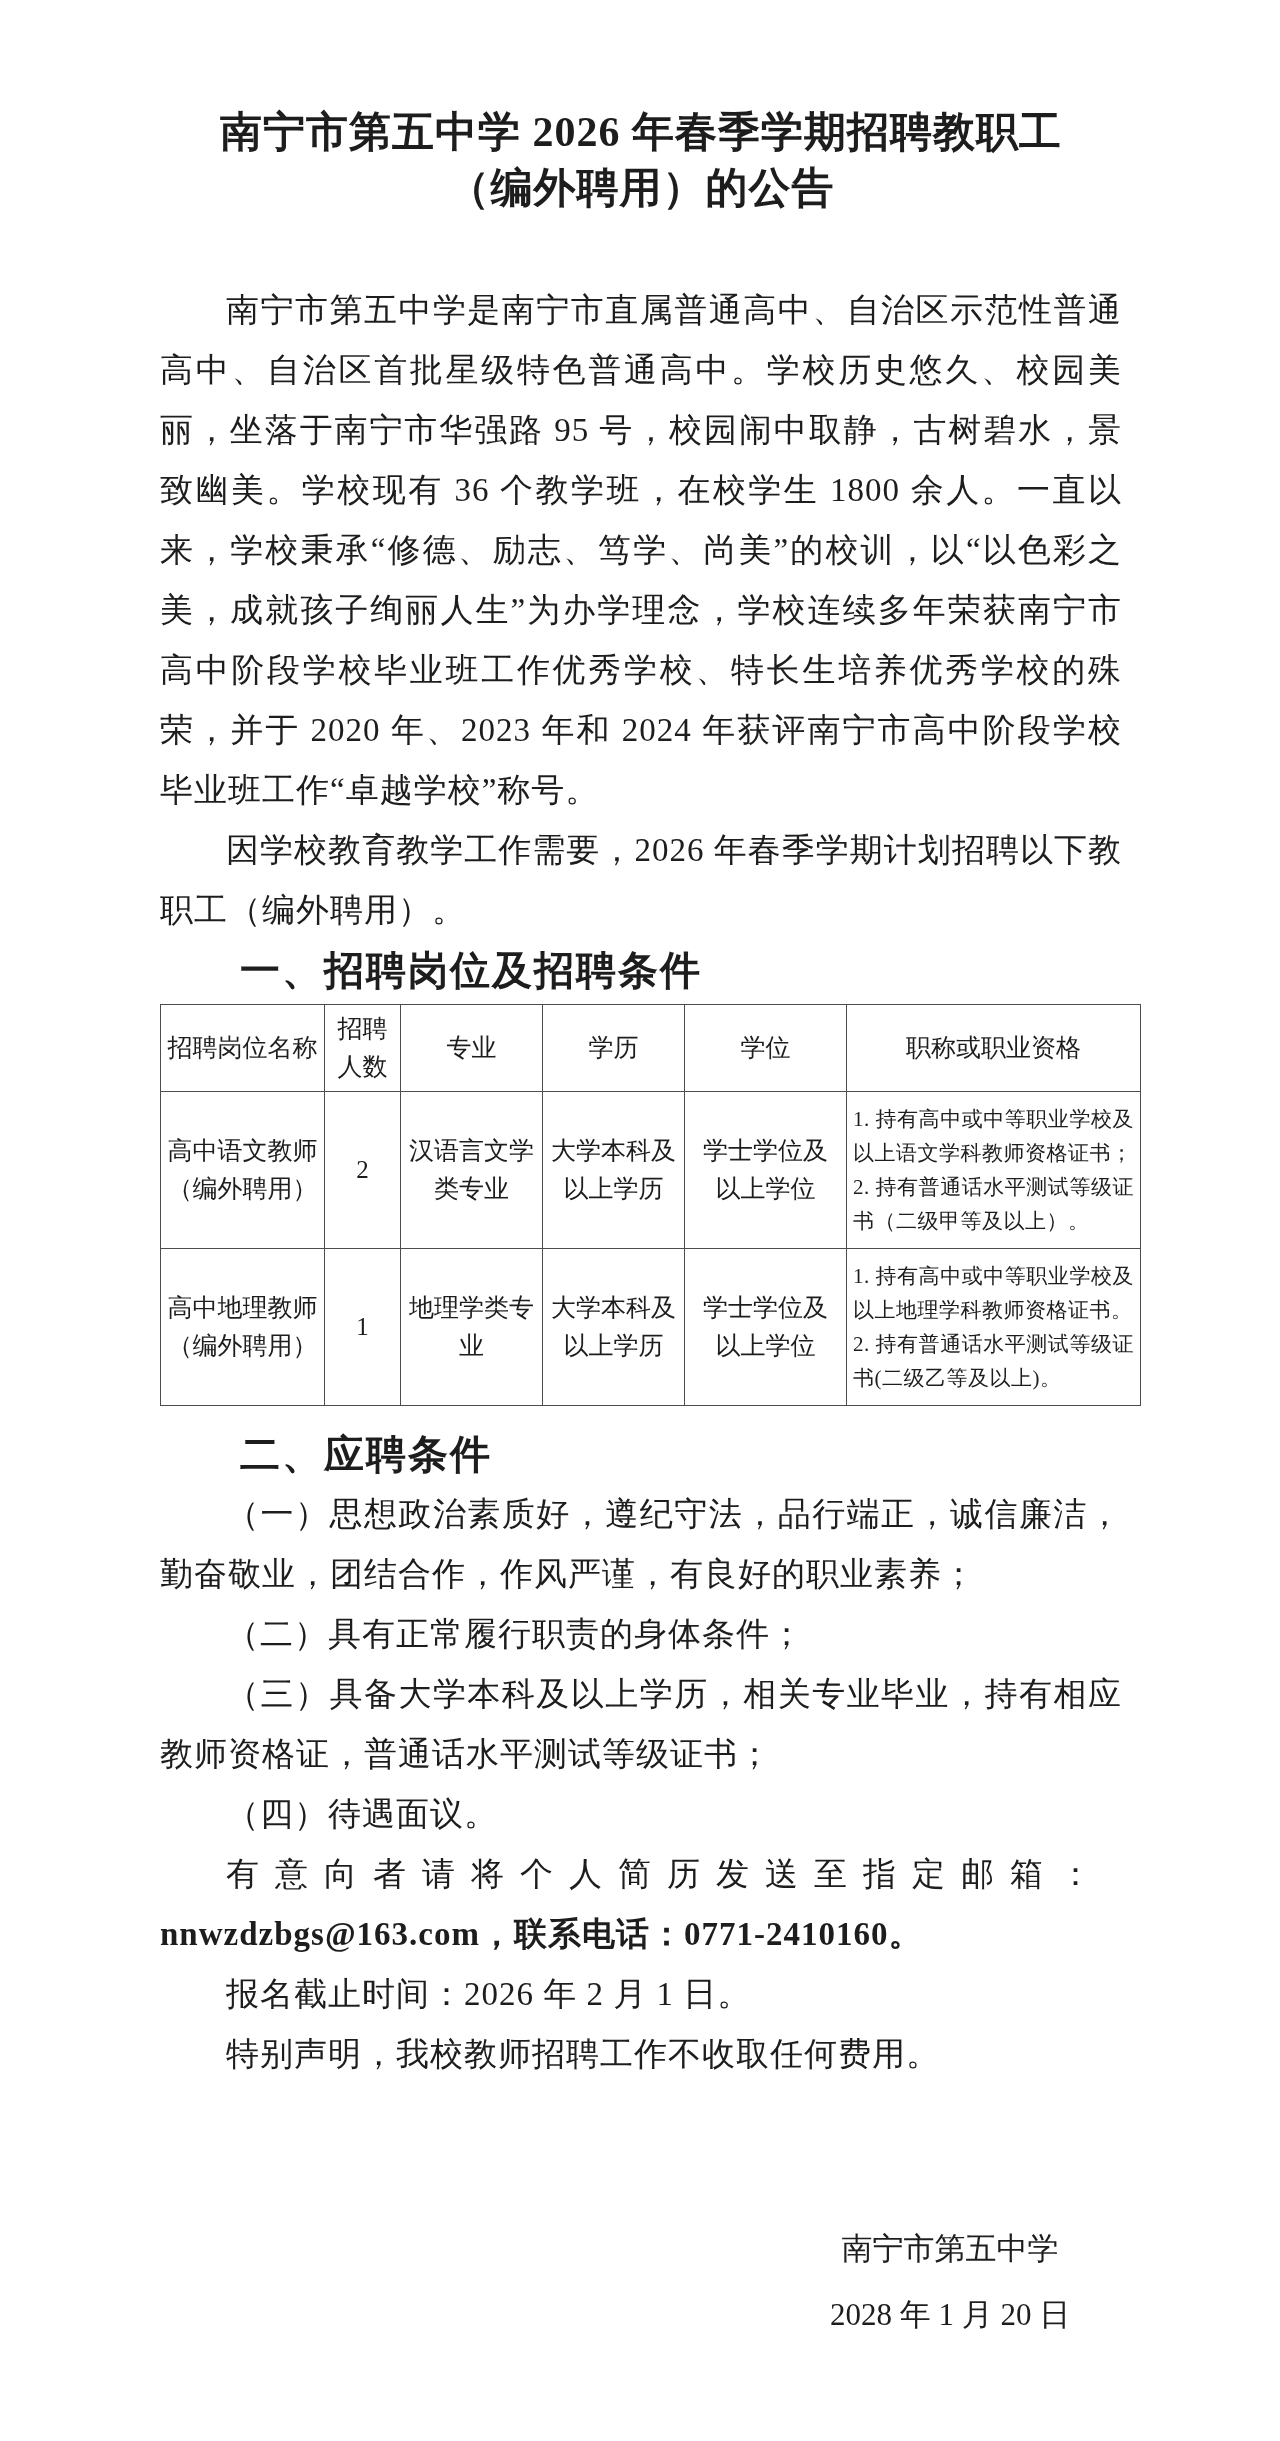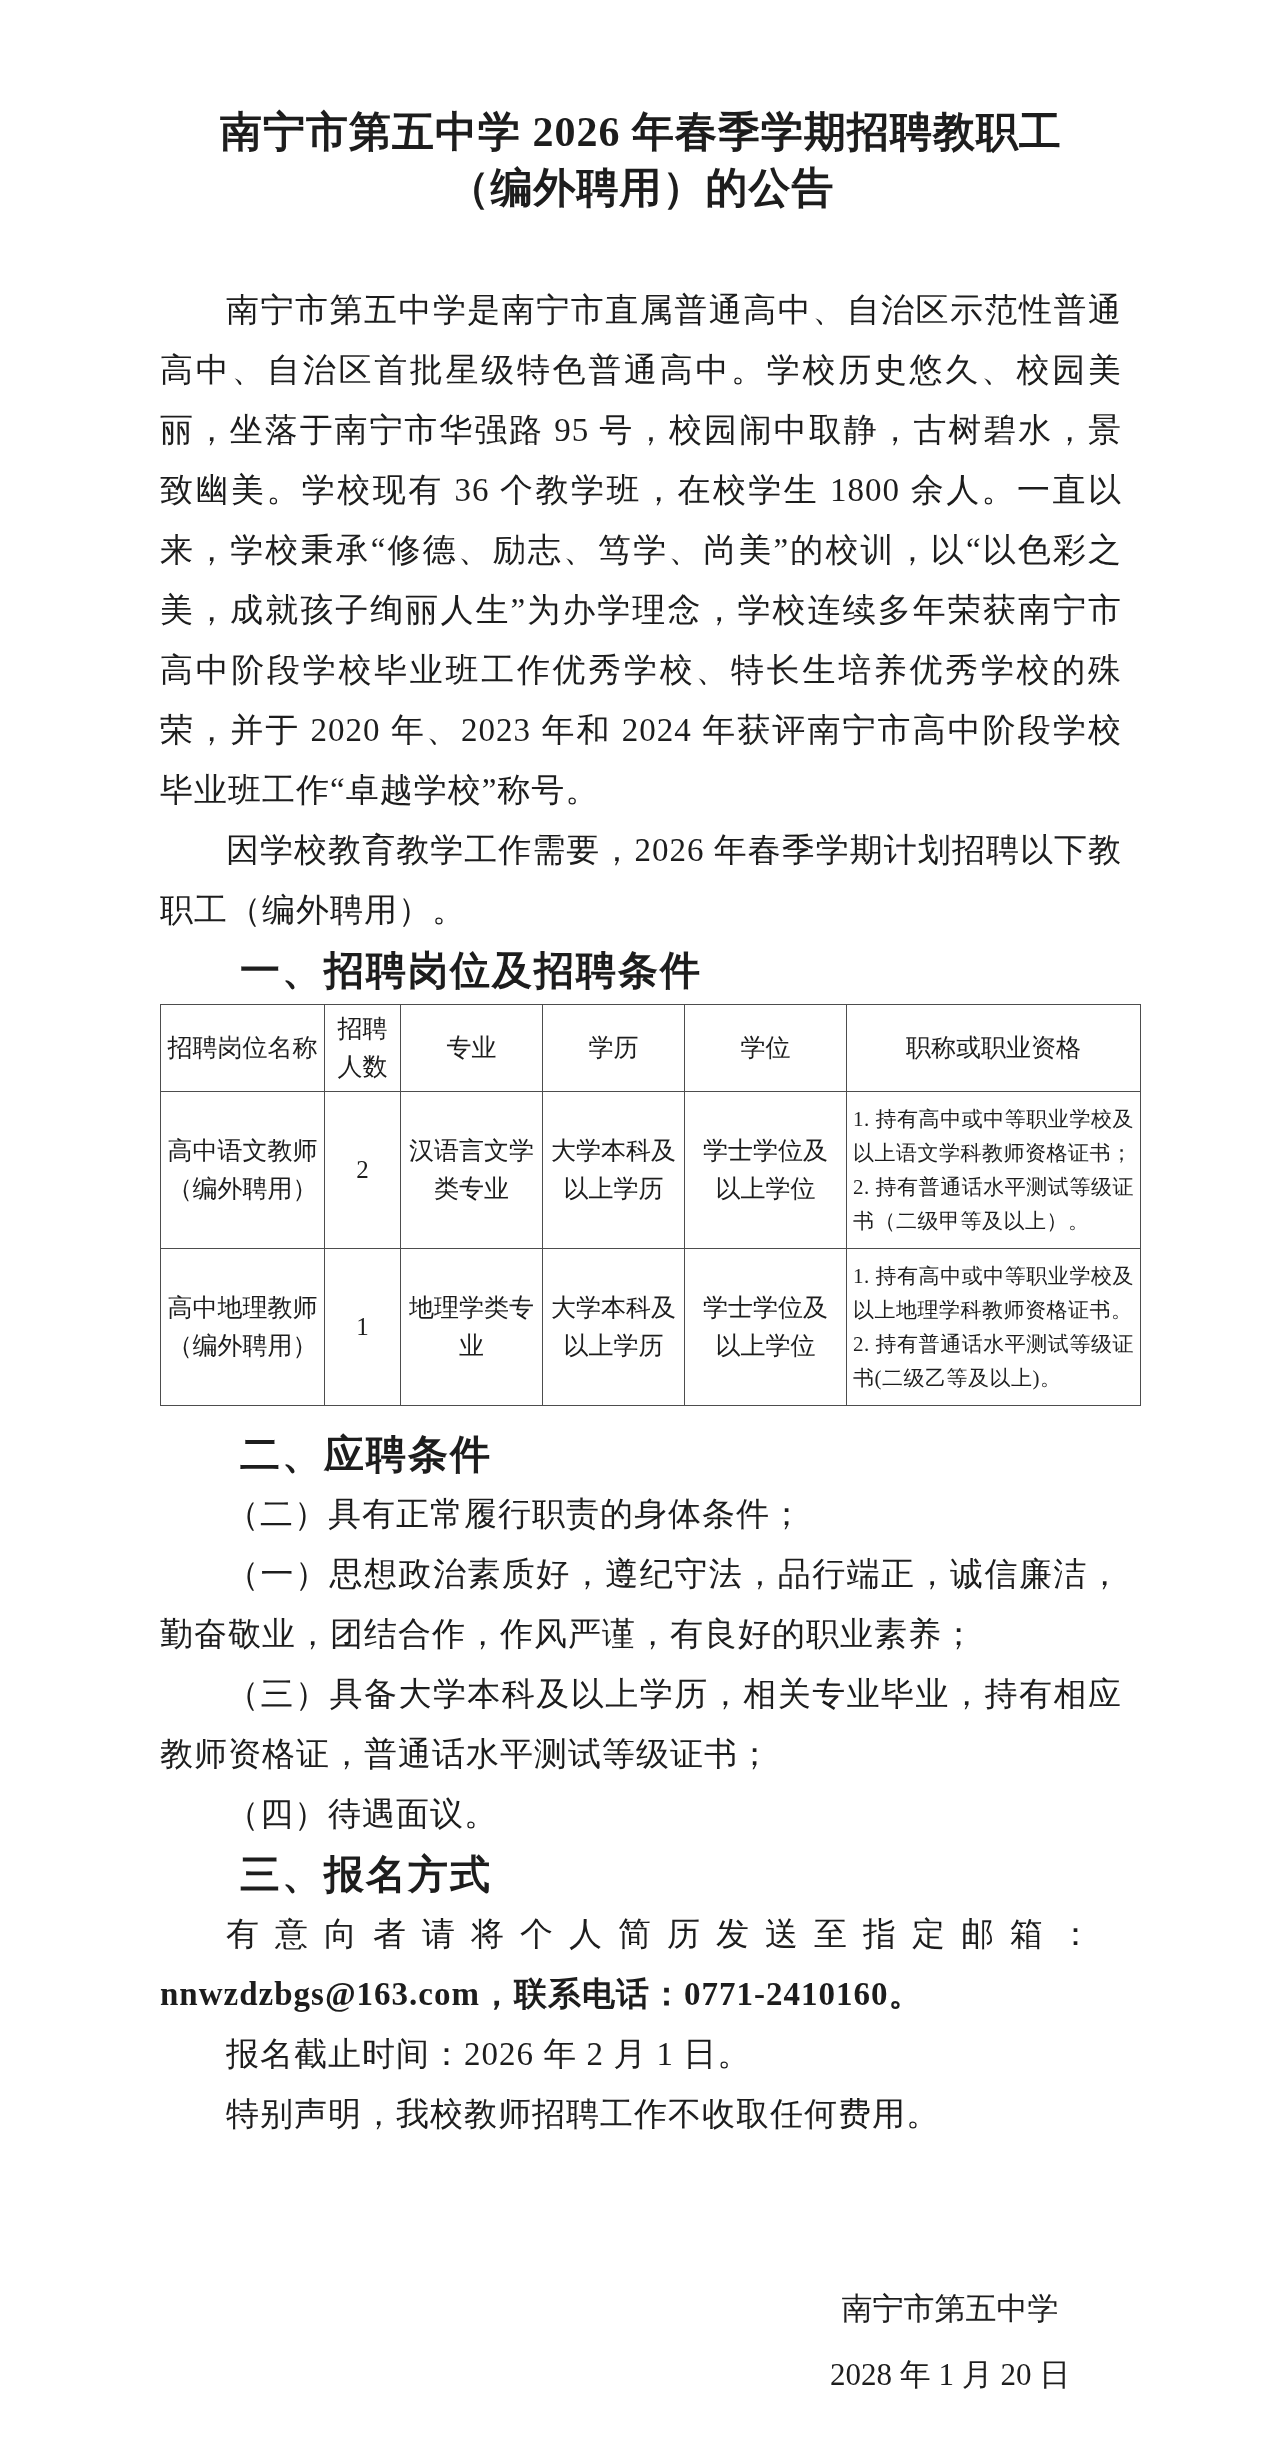--- a/index.html
+++ b/index.html
@@ -159,27 +159,26 @@
           <div class="qual-line">1. 持有高中或中等职业学校及以上地理学科教师资格证书。</div>
           <div class="qual-line">2. 持有普通话水平测试等级证书(二级乙等及以上)。</div>
         </td>
       </tr>
     </tbody>
   </table>
 
   <h2 class="sec-heading" style="margin-top:18px">二、应聘条件</h2>
 
   <div class="sec2-items">
+    <p class="body-par">（一）思想政治素质好，遵纪守法，品行端正，诚信廉洁，勤奋敬业，团结合作，作风严谨，有良好的职业素养；</p>
     <p class="body-par">（二）具有正常履行职责的身体条件；</p>
-    <p class="body-par">（一）思想政治素质好，遵纪守法，品行端正，诚信廉洁，勤奋敬业，团结合作，作风严谨，有良好的职业素养；</p>
     <p class="body-par">（三）具备大学本科及以上学历，相关专业毕业，持有相应教师资格证，普通话水平测试等级证书；</p>
     <p class="body-par">（四）待遇面议。</p>
   </div>
 
-  <h2 class="sec-heading">三、报名方式</h2>
 
   <div>
     <div class="contact-lead">有意向者请将个人简历发送至指定邮箱：</div>
     <div class="contact-detail">nnwzdzbgs@163.com，联系电话：0771-2410160。</div>
     <p class="body-par">报名截止时间：2026 年 2 月 1 日。</p>
     <p class="body-par">特别声明，我校教师招聘工作不收取任何费用。</p>
   </div>
 
   <div class="footer">
     <div>南宁市第五中学</div>

